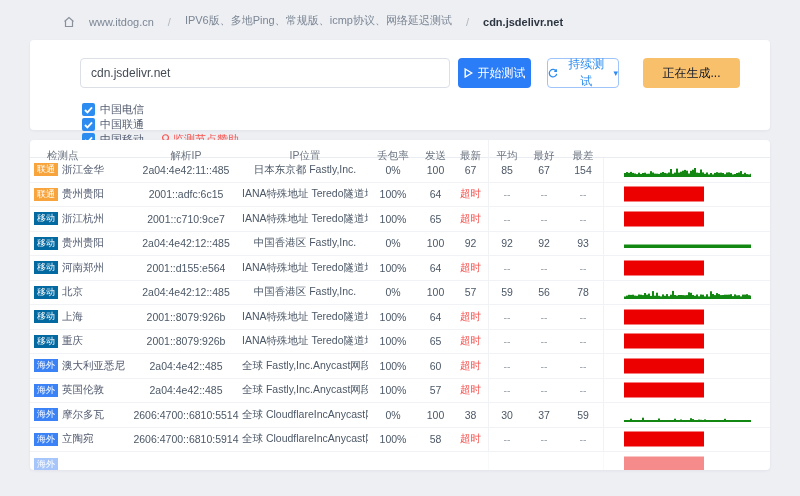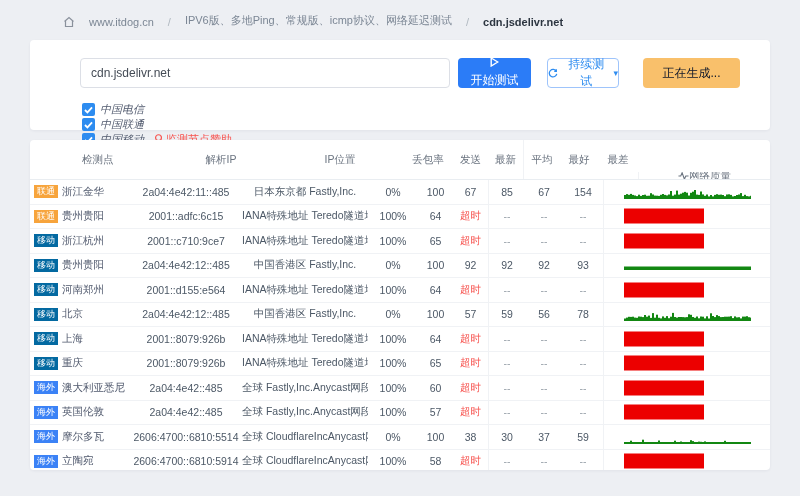--- a/index.html
+++ b/index.html
@@ -17,32 +17,32 @@
   .home-ic { width:12px; height:12px; display:inline-block; }
 
   .card { position:absolute; left:30px; width:740px; background:#fff; border-radius:4px; box-shadow:0 1px 3px rgba(30,40,60,.06); }
   .card1 { top:40px; height:90px; }
   .card2 { top:140px; height:330px; overflow:hidden; }
 
   
   .input-row { position:absolute; top:18px; left:50px; right:20px; height:30px; display:flex; }
   .target-input { width:370px; height:30px; border:1px solid #dcdfe6; border-radius:4px; padding:0 10px; font-size:12px; color:#444b55; outline:none; font-family:inherit; }
   .btn { height:30px; border-radius:4px; font-size:12px; border:none; cursor:pointer; display:inline-flex; align-items:center; justify-content:center; gap:5px; font-family:inherit; }
-  .btn-start { margin-left:8px; width:73px; background:#2b7cf7; color:#fff;flex-direction:column; }
+  .btn-start { margin-left:8px; width:73px; background:#2b7cf7; color:#fff; }
   .btn-cont { margin-left:16px; width:72px; background:#fff; color:#2d8cf0; border:1px solid #9ec4fb; }
   .btn-gen { margin-left:24px; width:97px; background:#f9c06b; color:#0f172a; }
   .caret { font-size:9px; margin-left:-1px; }
   .filters { position:absolute; top:62px; left:52px; display:flex; align-items:center; font-size:11px; color:#515a6e; }
-  .chk-item { display:flex; align-items:center; margin-right:10px; cursor:pointer;font-style:italic; }
+  .chk-item { display:flex; align-items:center; margin-right:17px; cursor:pointer; }
   .chk-box { width:13px; height:13px; background:#2d8cf0; border-radius:2px; display:inline-flex; align-items:center; justify-content:center; margin-right:5px; }
   .sponsor { color:#f7534f; display:flex; align-items:center; gap:3px; cursor:pointer; }
 
   
   .trow { display:grid; grid-template-columns:100px 112px 126px 50px 35px 35px 37px 38px 40px 1fr; align-items:center; }
-  .thead { height:40px; border-bottom:1px solid #e9edf1; font-size:11px; color:#6b7480;padding-left:35px; }
+  .thead { height:18px; border-bottom:1px solid #e9edf1; font-size:11px; color:#6b7480; }
   .thead .cell { font-weight:normal; }
   .cell { text-align:center; font-size:10.5px; overflow:hidden; white-space:nowrap; }
   .c0 { text-align:left; padding-left:4px; display:flex; align-items:center; gap:4px; }
   .thead .c0 { padding-left:17px; }
   .c6, .c9 { border-left:1px solid #f0f2f5; align-self:stretch; display:flex; align-items:center; justify-content:center; }
   .thead .c9 { gap:0;margin-top:32px; }
   .data-row { height:24.5px; border-bottom:1px solid #f0f2f5; color:#4c5866; }
   .badge { display:inline-block; padding:1px 3px; border-radius:0; font-size:9px; color:#fff; line-height:11px; flex:none; }
   .badge-orange { background:#f7a43c; }
   .badge-teal { background:#0369a1; }

